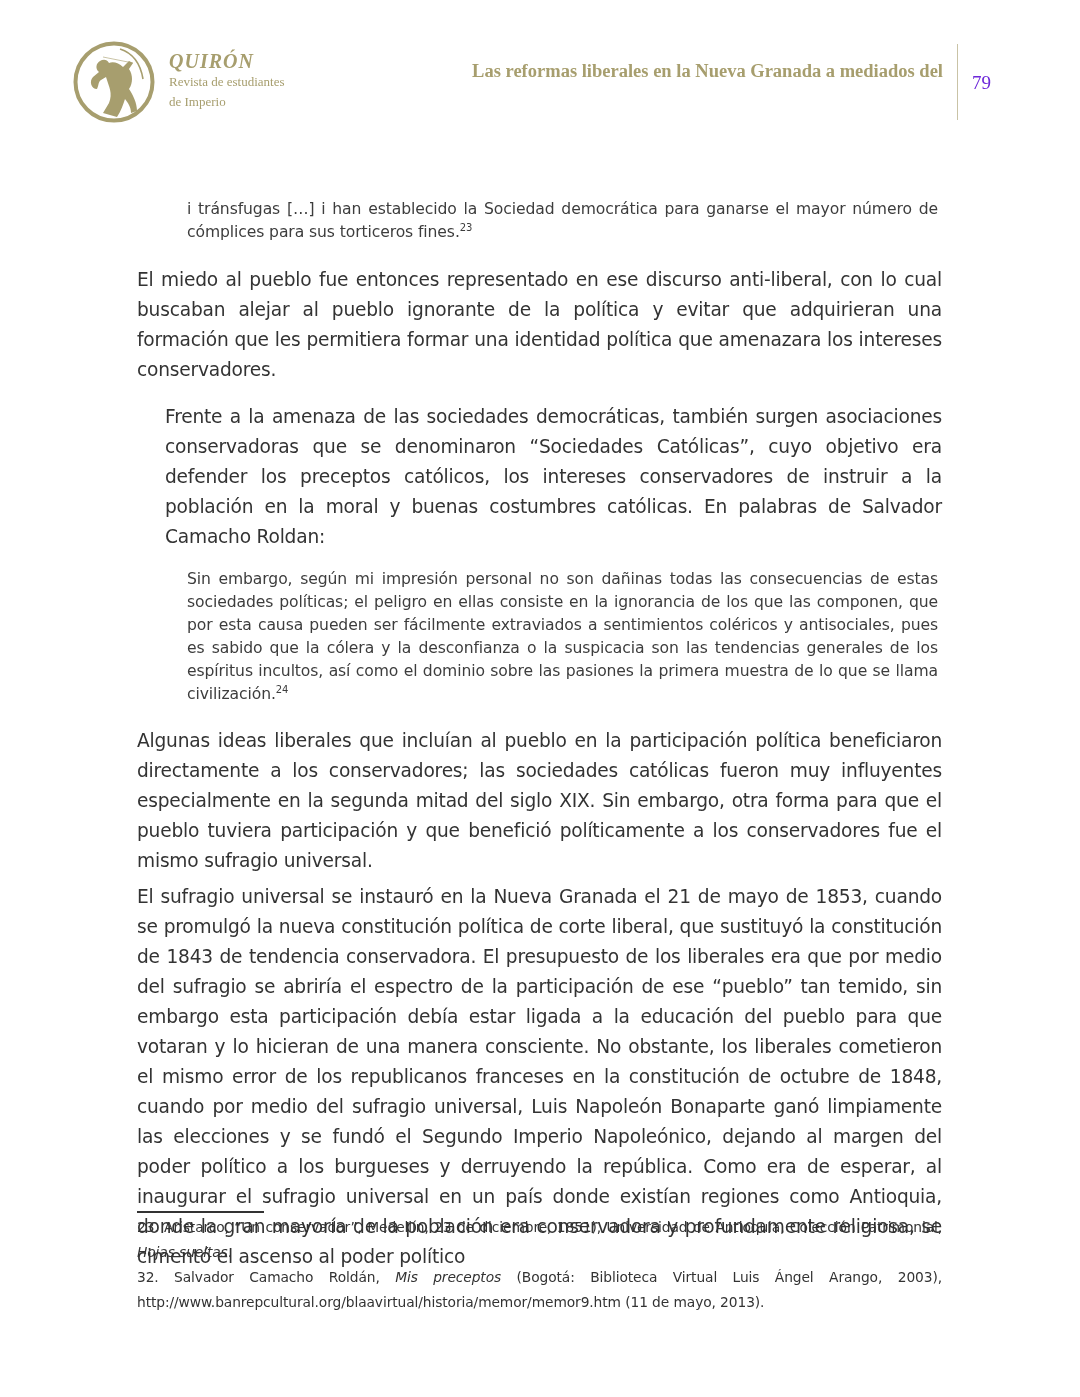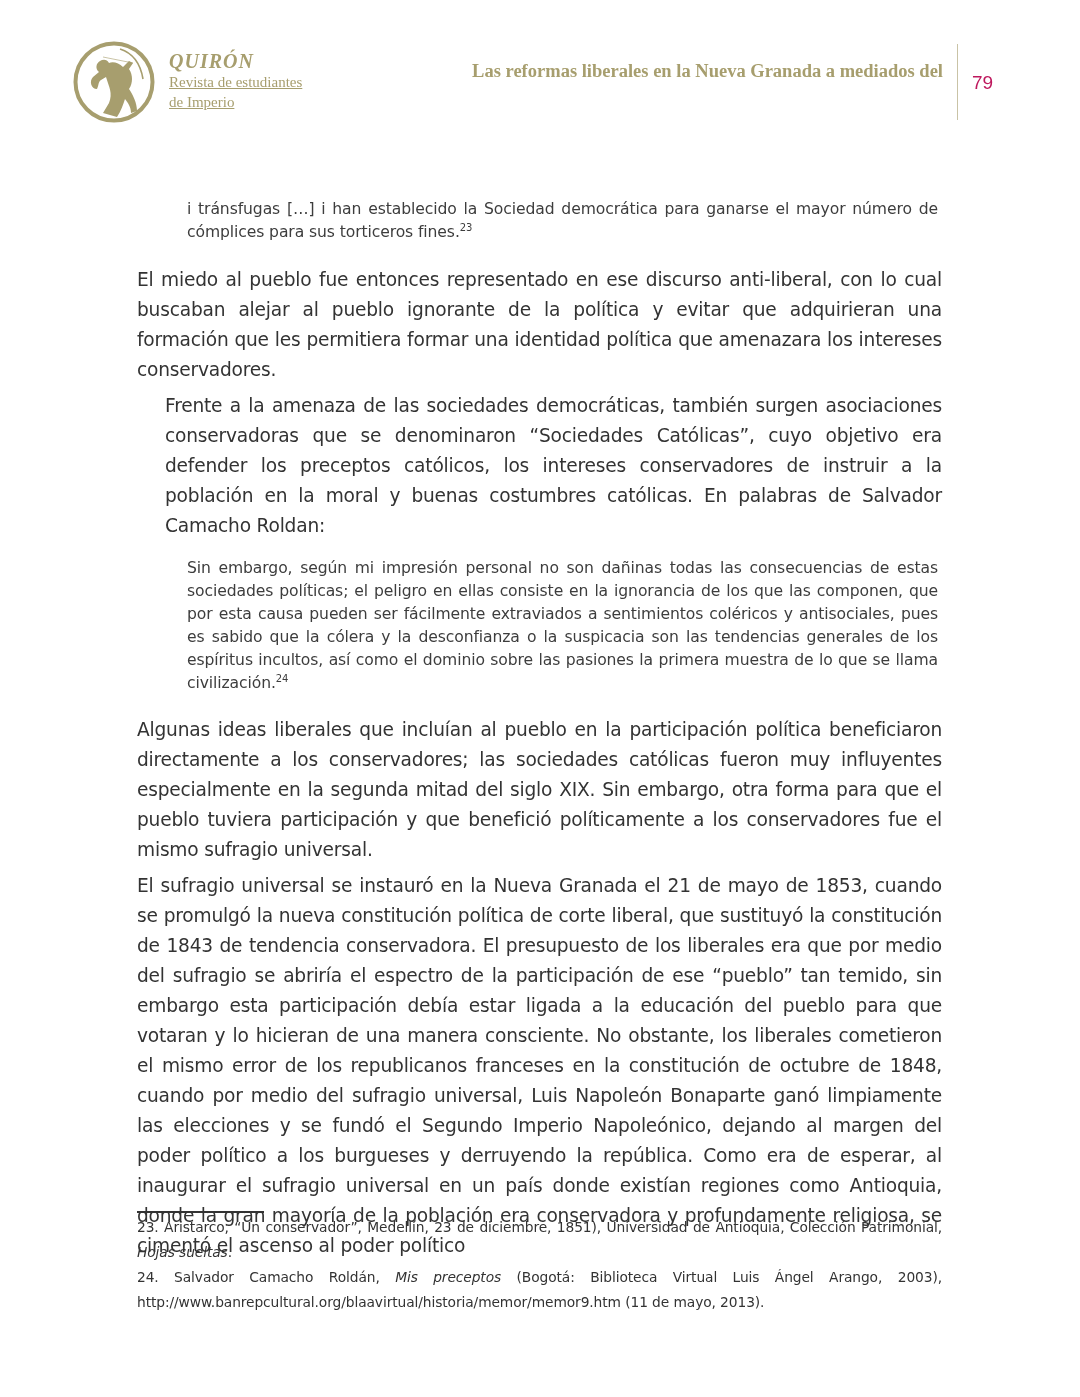--- a/index.html
+++ b/index.html
@@ -1,31 +1,31 @@
 <!DOCTYPE html>
 <html><head>
 <meta charset="utf-8">
 <style>
   html, body { margin: 0; padding: 0; background: #ffffff; }
   body { width: 1080px; height: 1397px; position: relative; overflow: hidden; font-family: "DejaVu Sans", sans-serif; color: #3a3a3a; }
   .header { position: absolute; left: 0; top: 0; width: 1080px; height: 140px; }
   .logo { position: absolute; left: 73px; top: 41px; width: 82px; height: 82px; }
   .brand { position: absolute; left: 169px; top: 50px; font-family: "Liberation Serif", serif; color: #a79e6e; }
   .brand-name { font-size: 20px; font-weight: bold; letter-spacing: 1px; line-height: 22px; font-style: italic; }
-  .brand-sub { font-size: 15px; line-height: 20px; text-decoration: underline; }
+  .brand-sub { font-size: 13px; line-height: 20px; }
   .running-title { position: absolute; right: 137px; top: 60px; text-align: right; font-family: "Liberation Serif", serif; color: #a79e6e; font-size: 18.5px; line-height: 23px; width: 520px; font-weight: bold; }
   .divider-v { position: absolute; left: 957px; top: 44px; width: 1px; height: 76px; background: #c9c3a6; }
-  .page-number { position: absolute; left: 972px; top: 72px; font-family: Liberation Sans, sans-serif; color: #be185d; font-size: 19px; }
+  .page-number { position: absolute; left: 972px; top: 72px; font-family: Liberation Serif, serif; color: #6d28d9; font-size: 19px; }
 
   .content { position: absolute; left: 137px; top: 198px; width: 805px; }
   .quote { margin: 0 4px 0 50px; font-size: 15.6px; line-height: 23px; text-align: justify; color: #3d3d3d; letter-spacing: -0.1px; }
   .para { margin: 0; font-size: 18.6px; line-height: 30px; text-align: justify; color: #333; letter-spacing: -0.2px; }
   sup { font-size: 10px; line-height: 0; vertical-align: super; }
   .q1 { margin-bottom: 21px; }
-  .p1 { margin-bottom: 6px; }
+  .p1 { margin-bottom: 17px; }
   .p2 { margin-bottom: 16px; margin-left: 28px; }
   .q2 { margin-bottom: 20px; }
   .p3 { margin-bottom: 6px; }
 
   .fn-rule { position: absolute; left: 137px; top: 1211px; width: 127px; height: 2px; background: #333; }
   .footnotes { position: absolute; left: 137px; top: 1215px; width: 805px; font-size: 13.8px; line-height: 25px; color: #333; text-align: justify; letter-spacing: -0.1px; }
   .footnotes p { margin: 0; }
   em { font-style: italic; }
 </style>
 </head>
@@ -60,14 +60,14 @@
 
   <p class="quote q2"><span>Sin embargo, según mi impresión personal no son dañinas todas las consecuencias de estas sociedades políticas; el peligro en ellas consiste en la ignorancia de los que las componen, que por esta causa pueden ser fácilmente extraviados a sentimientos coléricos y antisociales, pues es sabido que la cólera y la desconfianza o la suspicacia son las tendencias generales de los espíritus incultos, así como el dominio sobre las pasiones la primera muestra de lo que se llama civilización.</span><sup>24</sup></p>
 
   <p class="para p3">Algunas ideas liberales que incluían al pueblo en la participación política beneficiaron directamente a los conservadores; las sociedades católicas fueron muy influyentes especialmente en la segunda mitad del siglo XIX. Sin embargo, otra forma para que el pueblo tuviera participación y que benefició políticamente a los conservadores fue el mismo sufragio universal.</p>
   <p class="para">El sufragio universal se instauró en la Nueva Granada el 21 de mayo de 1853, cuando se promulgó la nueva constitución política de corte liberal, que sustituyó la constitución de 1843 de tendencia conservadora. El presupuesto de los liberales era que por medio del sufragio se abriría el espectro de la participación de ese “pueblo” tan temido, sin embargo esta participación debía estar ligada a la educación del pueblo para que votaran y lo hicieran de una manera consciente. No obstante, los liberales cometieron el mismo error de los republicanos franceses en la constitución de octubre de 1848, cuando por medio del sufragio universal, Luis Napoleón Bonaparte ganó limpiamente las elecciones y se fundó el Segundo Imperio Napoleónico, dejando al margen del poder político a los burgueses y derruyendo la república. Como era de esperar, al inaugurar el sufragio universal en un país donde existían regiones como Antioquia, donde la gran mayoría de la población era conservadora y profundamente religiosa, se cimentó el ascenso al poder político</p>
 </div>
 
 <div class="fn-rule"></div>
 <div class="footnotes">
   <p><span>23. Aristarco, “Un conservador”, Medellín, 23 de diciembre, 1851), Universidad de Antioquia, Colección Patrimonial, </span><em>Hojas sueltas</em><span>.</span></p>
-  <p><span>24. Salvador Camacho Roldán, </span><em>Mis preceptos</em><span> (Bogotá: Biblioteca Virtual Luis Ángel Arango, 2003), http://www.banrepcultural.org/blaavirtual/historia/memor/memor9.htm (11 de mayo, 2013).</span></p>
+  <p><span>32. Salvador Camacho Roldán, </span><em>Mis preceptos</em><span> (Bogotá: Biblioteca Virtual Luis Ángel Arango, 2003), http://www.banrepcultural.org/blaavirtual/historia/memor/memor9.htm (11 de mayo, 2013).</span></p>
 </div>
 
 </body></html>

